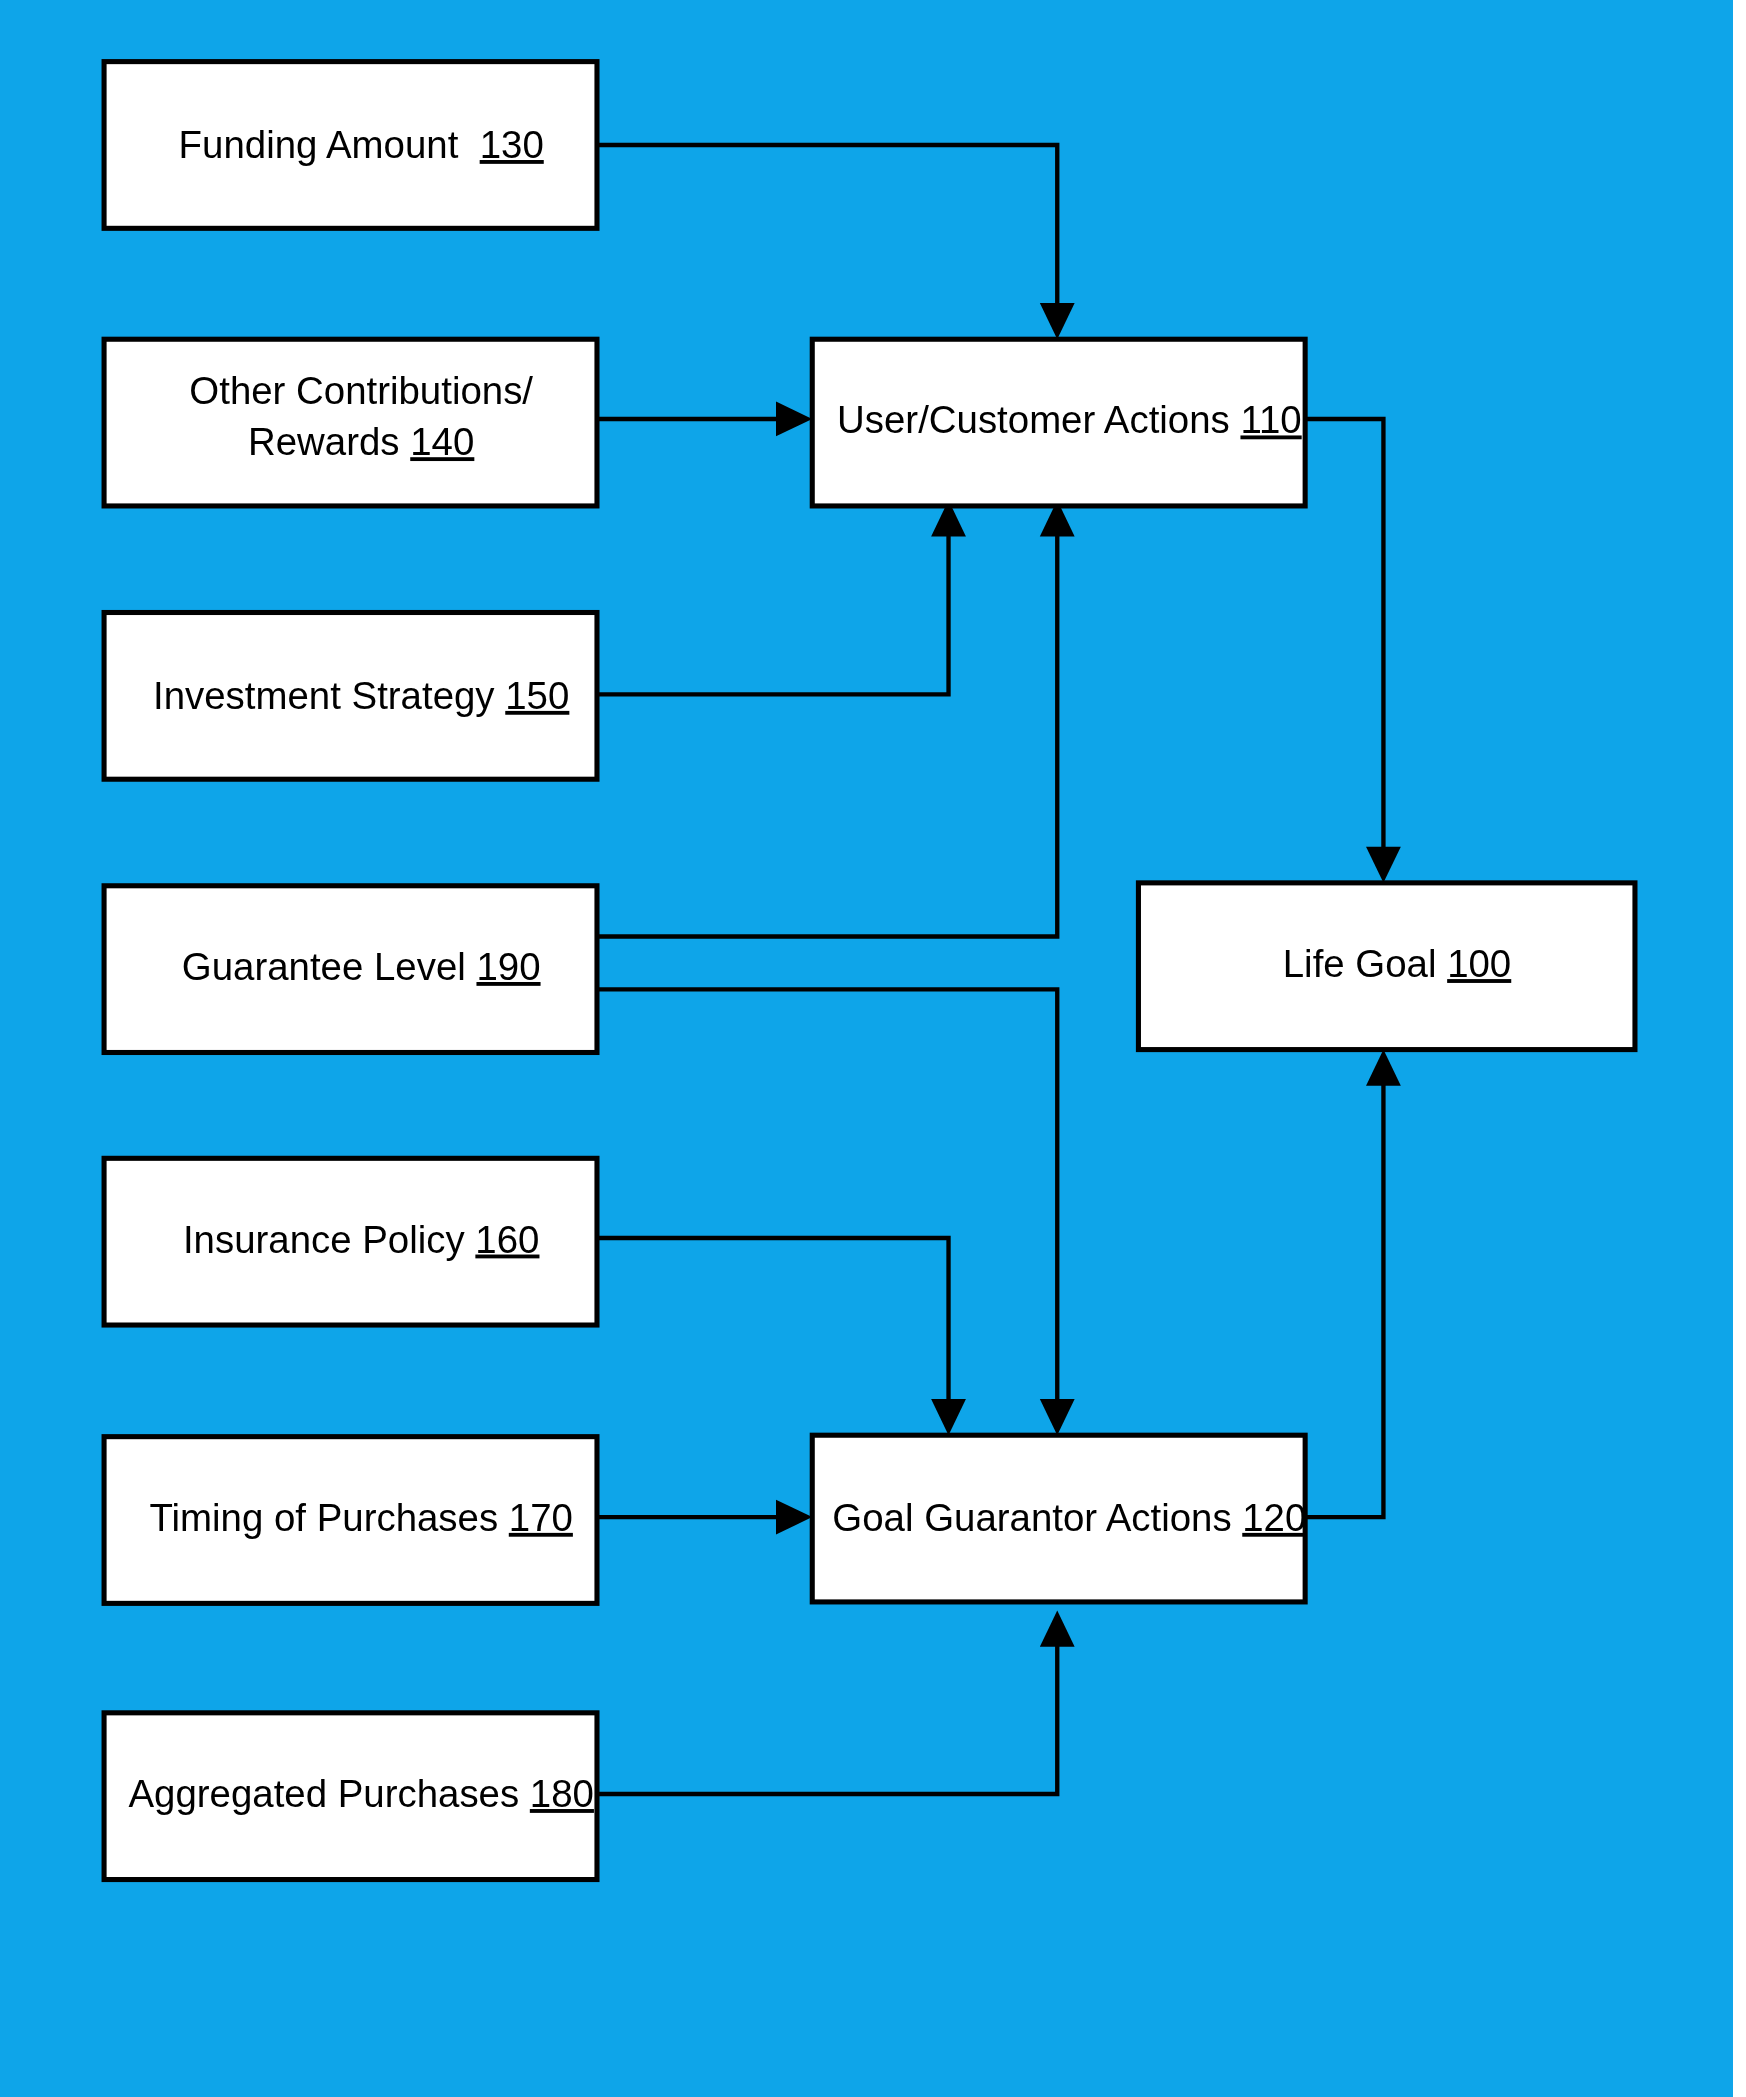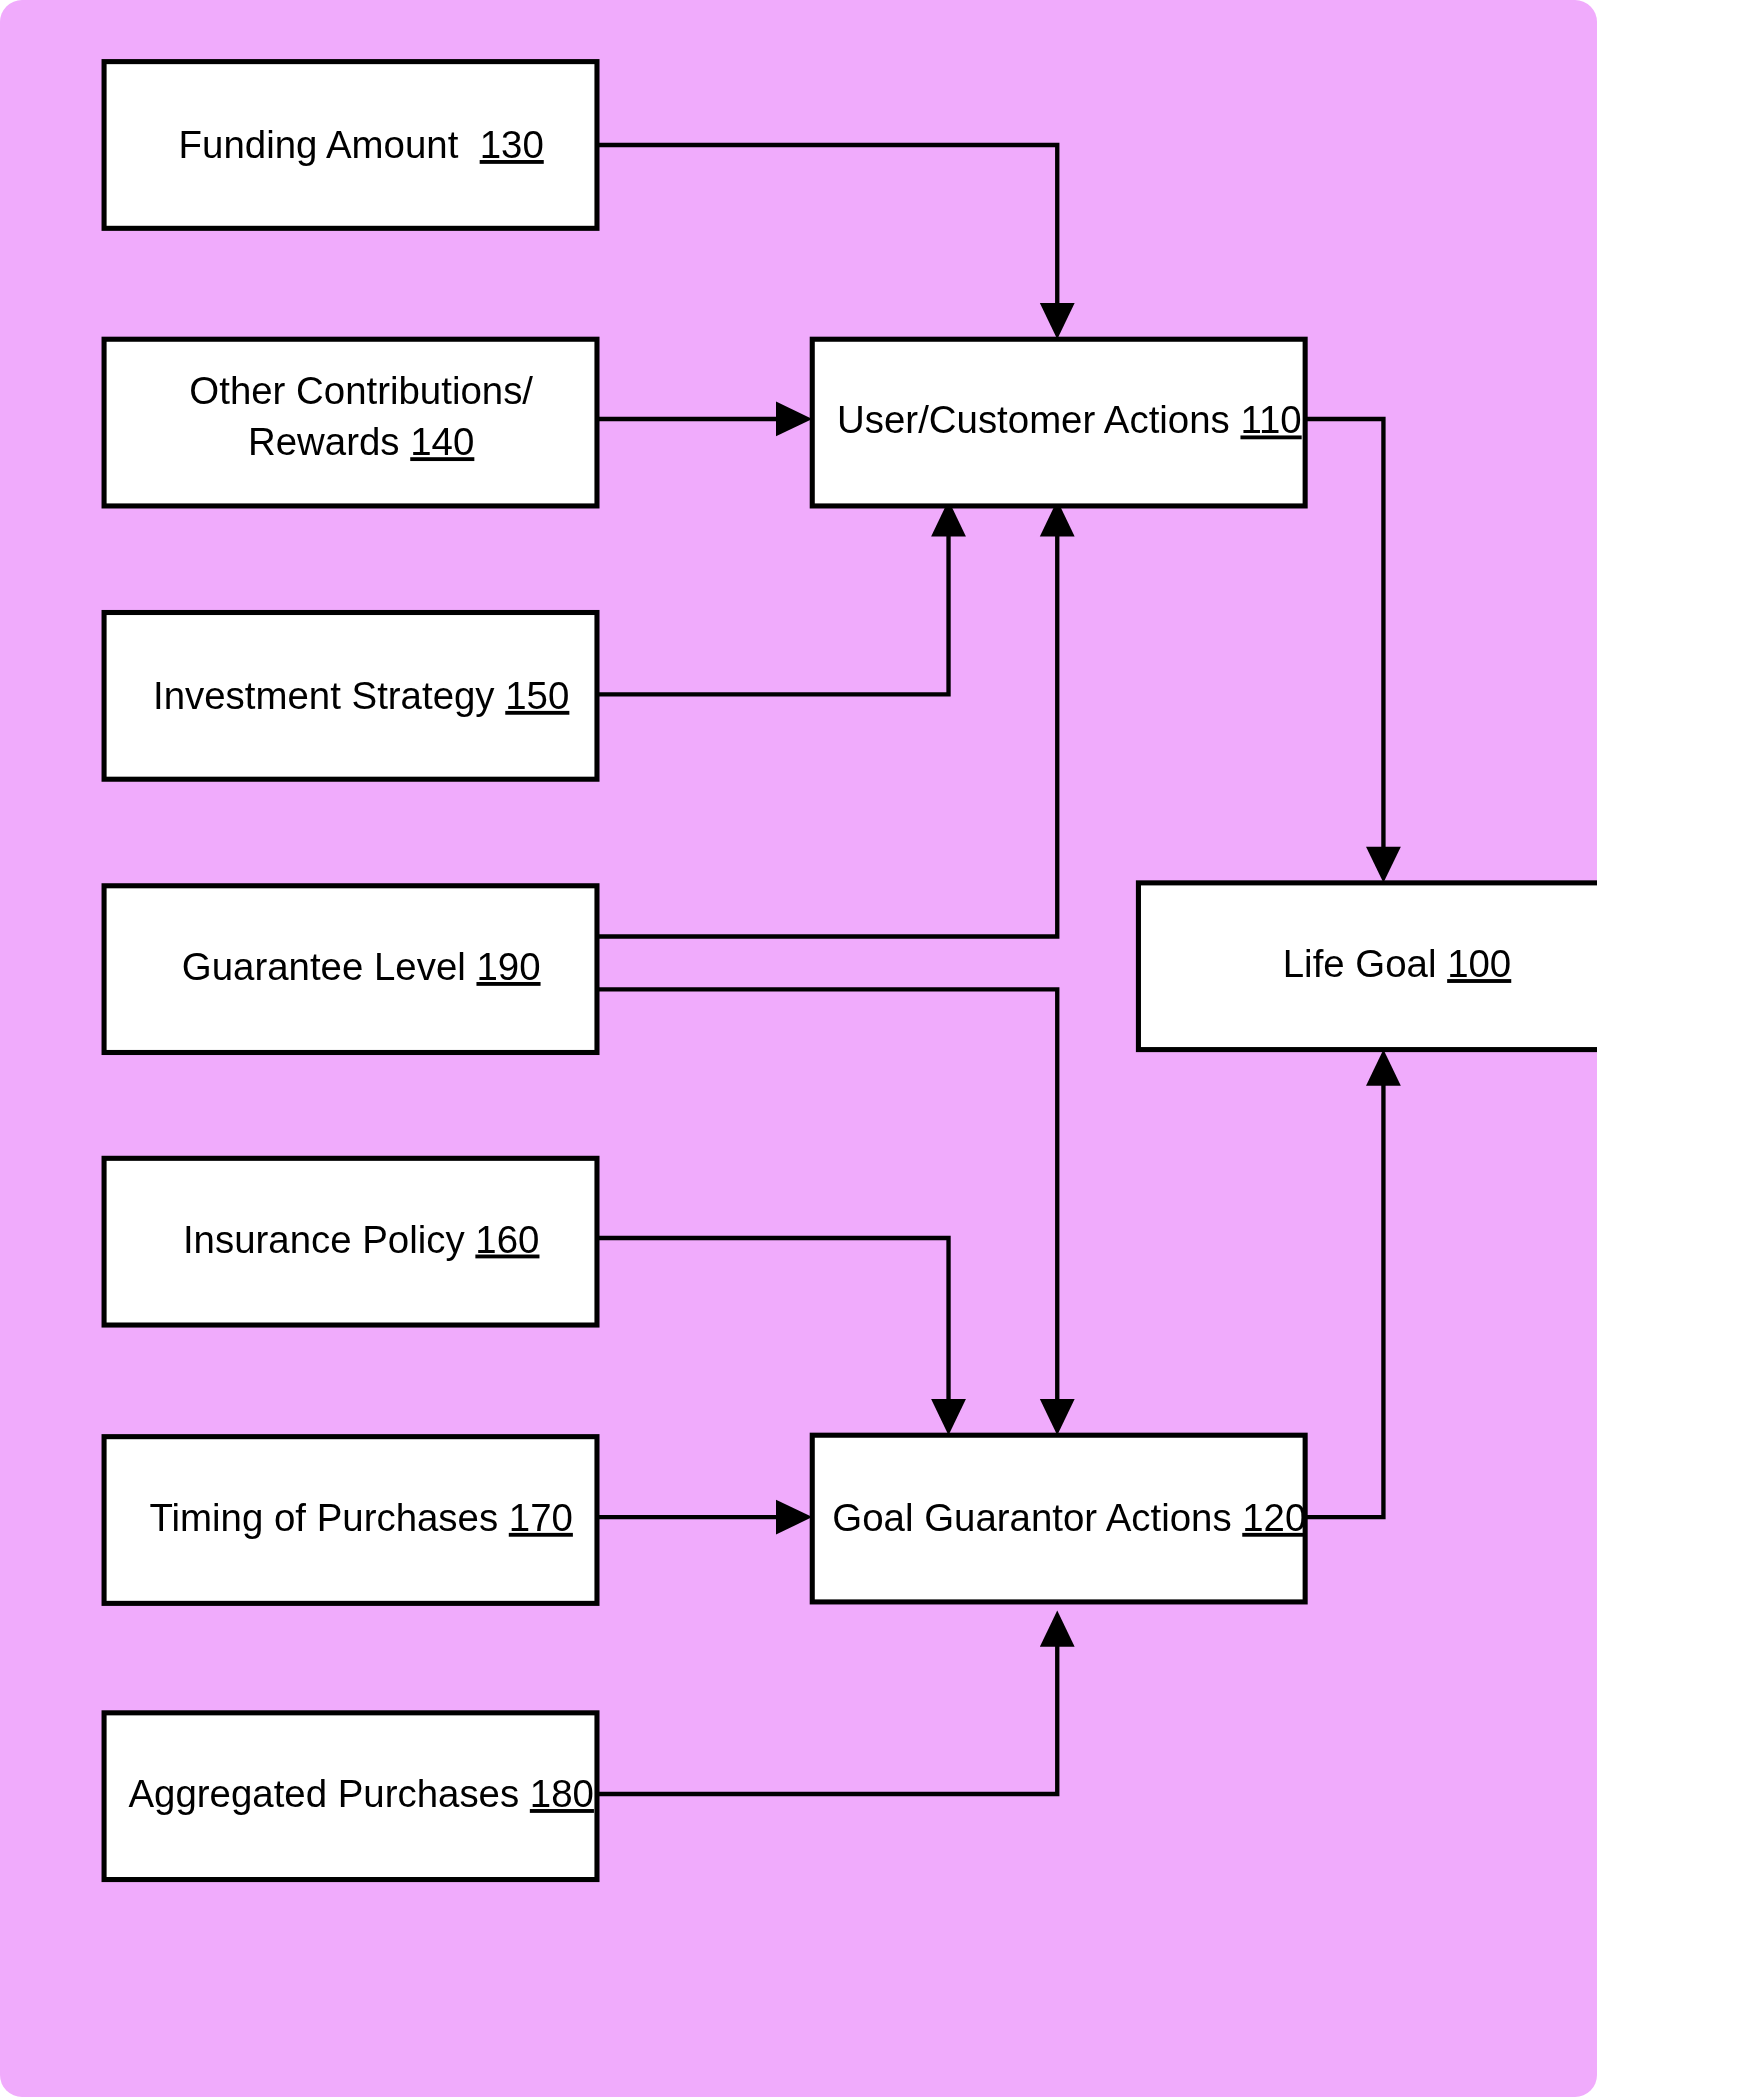--- a/index.html
+++ b/index.html
@@ -2,25 +2,24 @@
 <html style="font-size:11.6px"><head>
 <meta charset="utf-8">
 <style>
   html, body {
     margin: 0;
     padding: 0;
     background: #ffffff;
   }
   #page {
     position: relative;
-    width: 1597px;
+    width: 1733px;
     height: 2097px;
-    background: #f0abfc;
+    background: #0ea5e9;
     overflow: hidden;
-    border-radius: 22px;
   }
   svg#diagram {
     position: absolute;
     top: 0;
     left: 0;
     width: 1747px;
     height: 2097px;
     display: block;
   }
   .box-rect {

